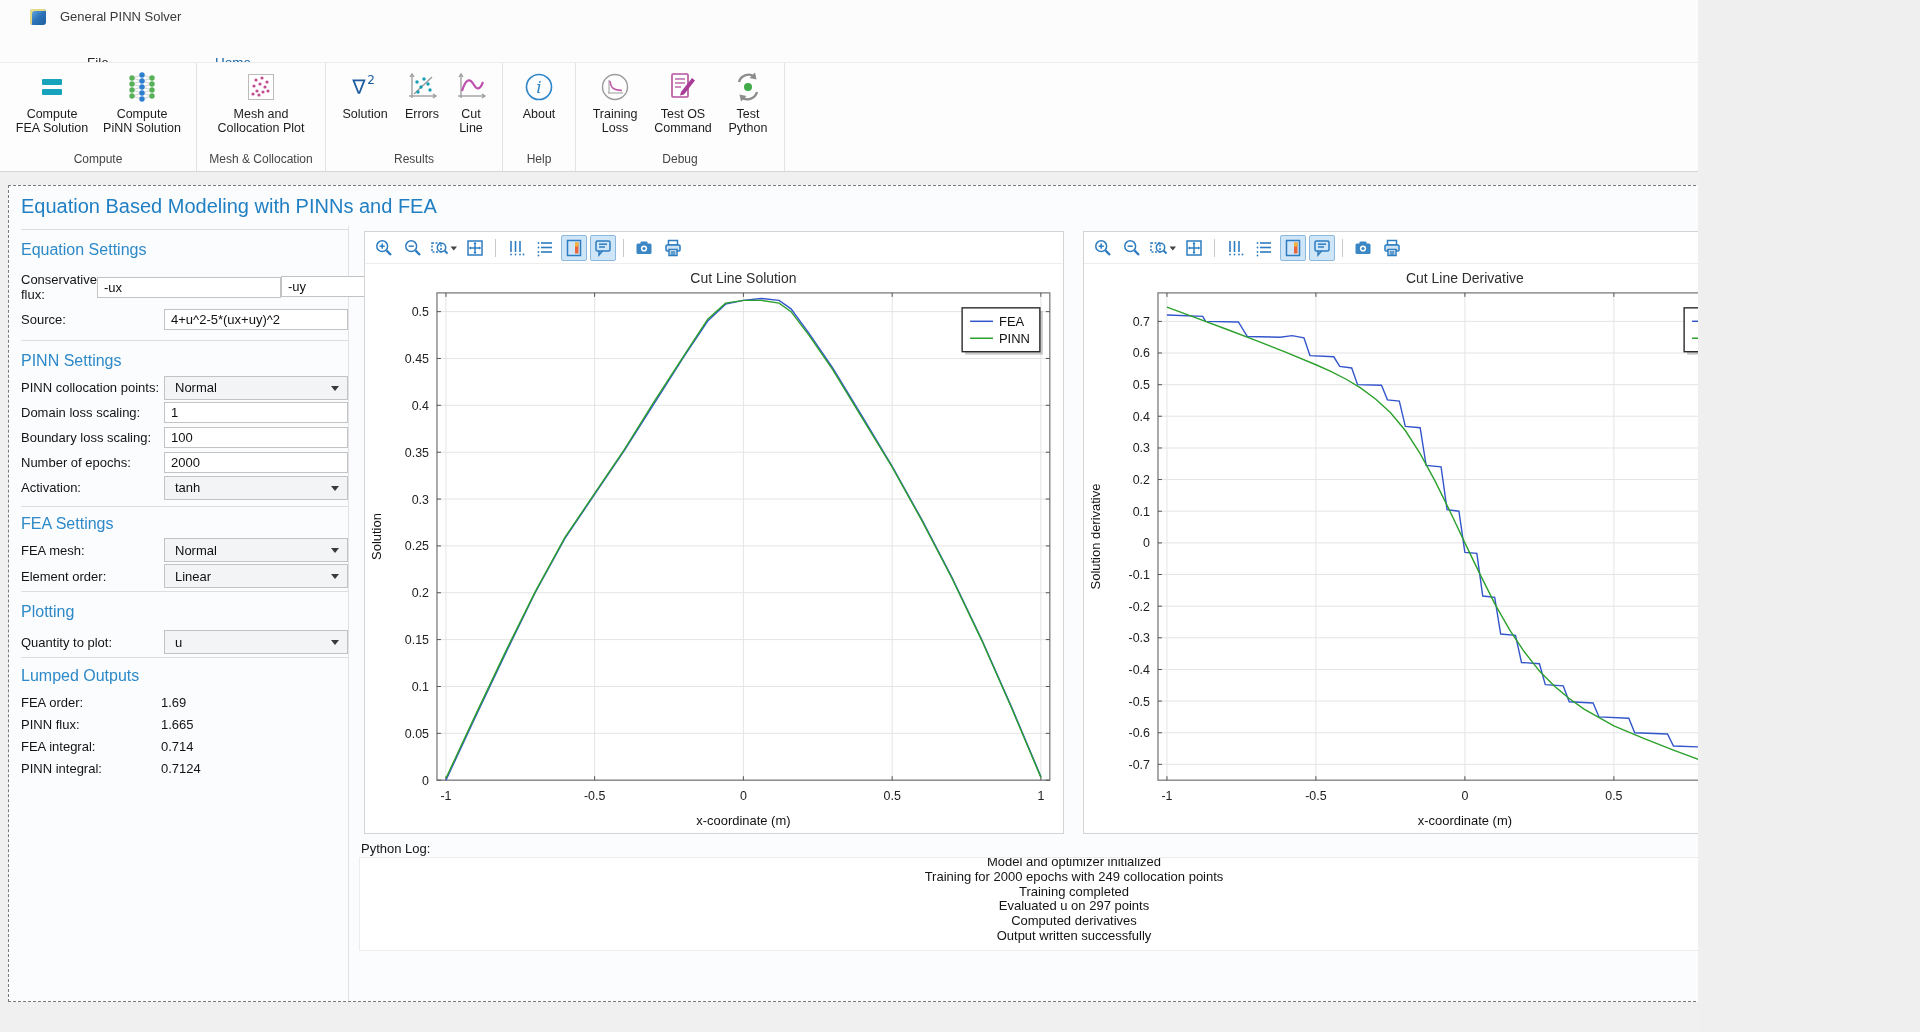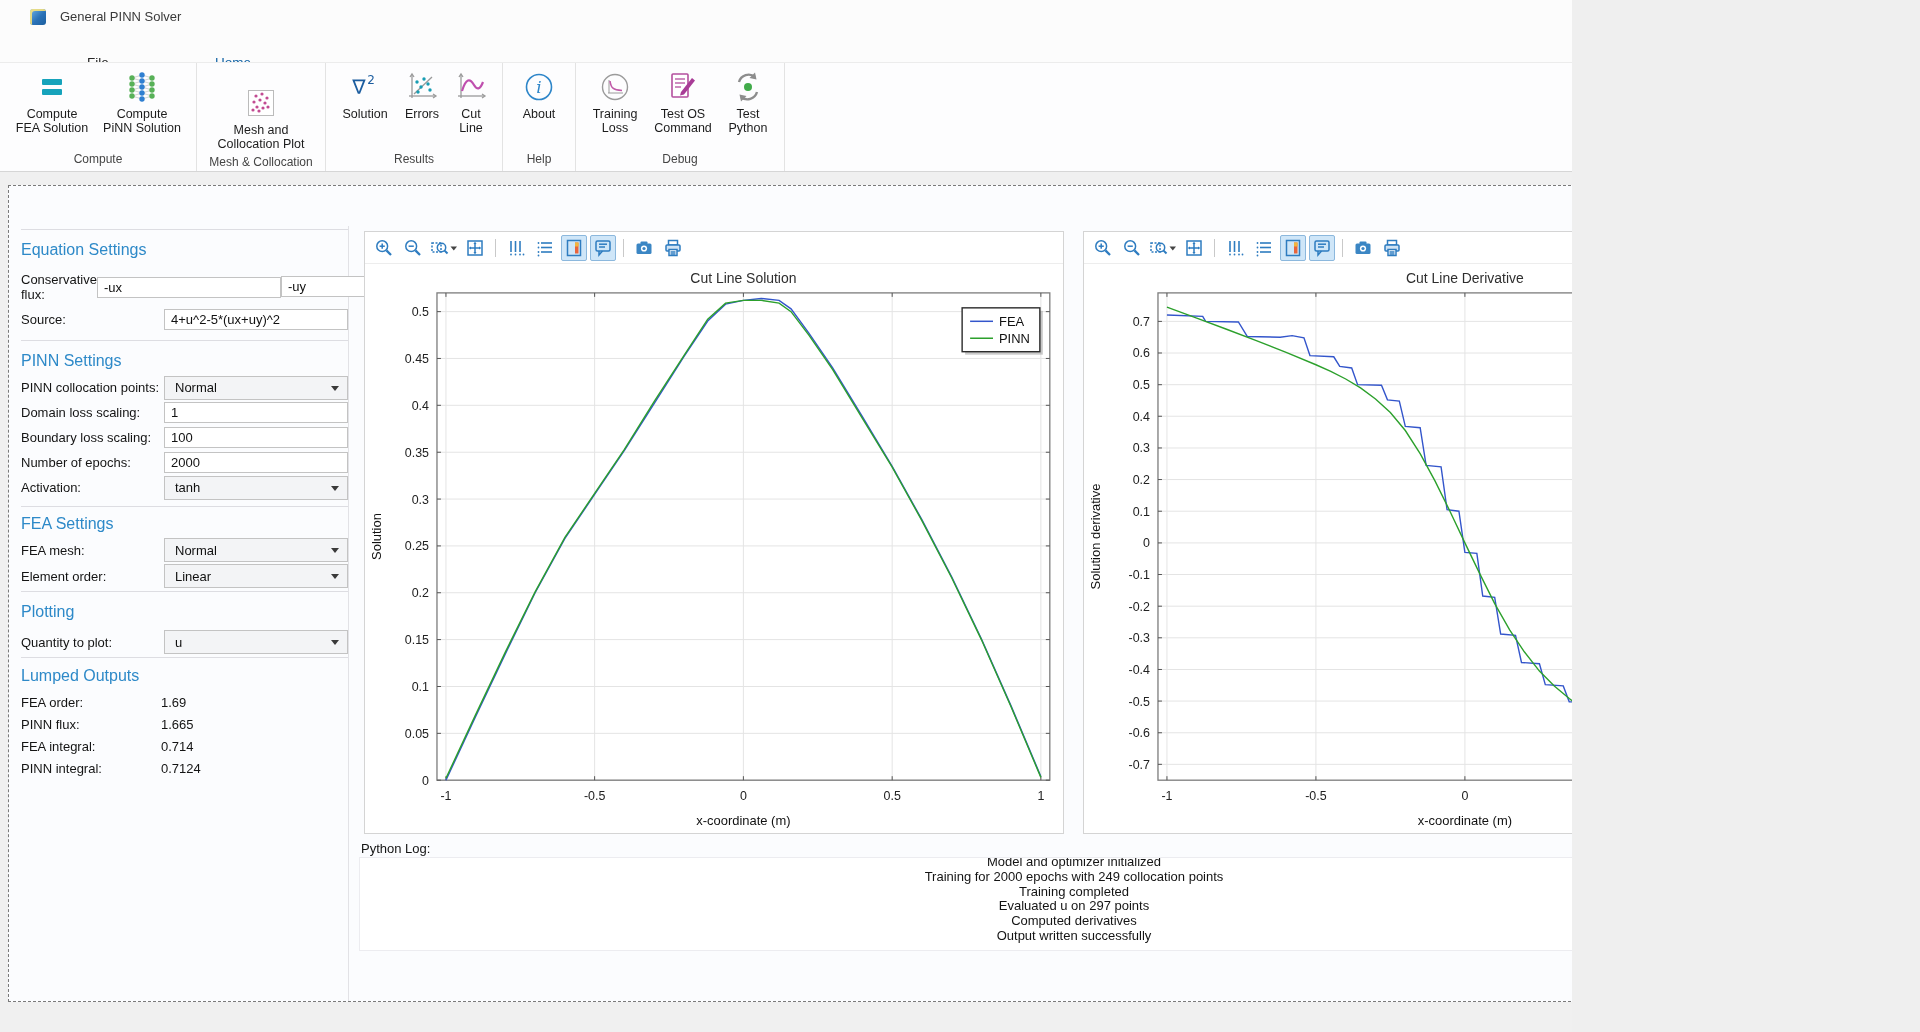--- a/index.html
+++ b/index.html
@@ -1,17 +1,17 @@
 <!DOCTYPE html>
 <html><head>
 <meta charset="utf-8">
 <style>
   html,body{margin:0;padding:0;overflow:hidden;}
   body{font-family:"Liberation Sans",sans-serif;background:#efefef;}
-  #app{position:relative;width:1572px;height:1032px;background:#f0f0f0;overflow:hidden;}
+  #app{position:relative;width:1698px;height:1032px;background:#f0f0f0;overflow:hidden;}
 
   
   .titlebar{position:absolute;left:0;top:0;width:1920px;height:34px;background:#fcfcfc;}
   .appicon{position:absolute;left:30px;top:9px;width:16px;height:16px;border-radius:3px;
     background:linear-gradient(135deg,#6fb3e8 0%,#2a72b8 55%,#1d5f9e 100%);
     box-shadow:inset 2px 2px 0 rgba(255,230,120,.85);}
   .wtitle{position:absolute;left:60px;top:9px;font-size:13px;color:#3a3a3a;}
   .winbtn{position:absolute;top:6px;width:30px;height:22px;display:flex;align-items:center;justify-content:center;cursor:pointer;color:#555;}
   .minimize-glyph{width:11px;height:0;border-top:1.4px solid #555;}
   .restore-glyph{position:relative;width:9px;height:9px;border:1.2px solid #555;background:#fcfcfc;}
@@ -161,21 +161,21 @@
             </svg>
           </span>
           <span class="rlabel"><span>Compute</span><br><span>PiNN Solution</span></span>
         </div>
       </div>
       <div class="rgroup-label">Compute</div>
     </div>
 
     <div class="rgroup">
       <div class="rbuttons">
-        <div class="rbtn" style="width:112px;margin-top:16px;">
+        <div class="rbtn" style="width:112px;">
           <span class="ricon">
             <svg width="36" height="36" viewBox="0 0 36 36">
               <rect x="5.5" y="5.5" width="25" height="25" fill="#ffffff" stroke="#bbbbbb"></rect>
               <g fill="#c24b92">
                   <circle cx="13" cy="11" r="1.6"></circle>
                   <circle cx="19" cy="9" r="1.6"></circle>
                   <circle cx="24" cy="13" r="1.6"></circle>
                   <circle cx="11" cy="17" r="1.6"></circle>
                   <circle cx="17" cy="15" r="1.6"></circle>
                   <circle cx="22" cy="18" r="1.6"></circle>
@@ -299,20 +299,21 @@
             </svg>
           </span>
           <span class="rlabel"><span>Test</span><br><span>Python</span></span>
         </div>
       </div>
       <div class="rgroup-label">Debug</div>
     </div>
   </div>
 
   <div class="mainpanel">
+    <div class="heading">Equation Based Modeling with PINNs and FEA</div>
     <div class="logo">
       <div class="orb"></div>
       <div class="orbtxt">PhysAI</div>
     </div>
 
     <div class="sb-vdivider"></div>
 
     <div class="sidebar">
       <div class="sb-divider"></div>
       <div class="sb-h">Equation Settings</div>

